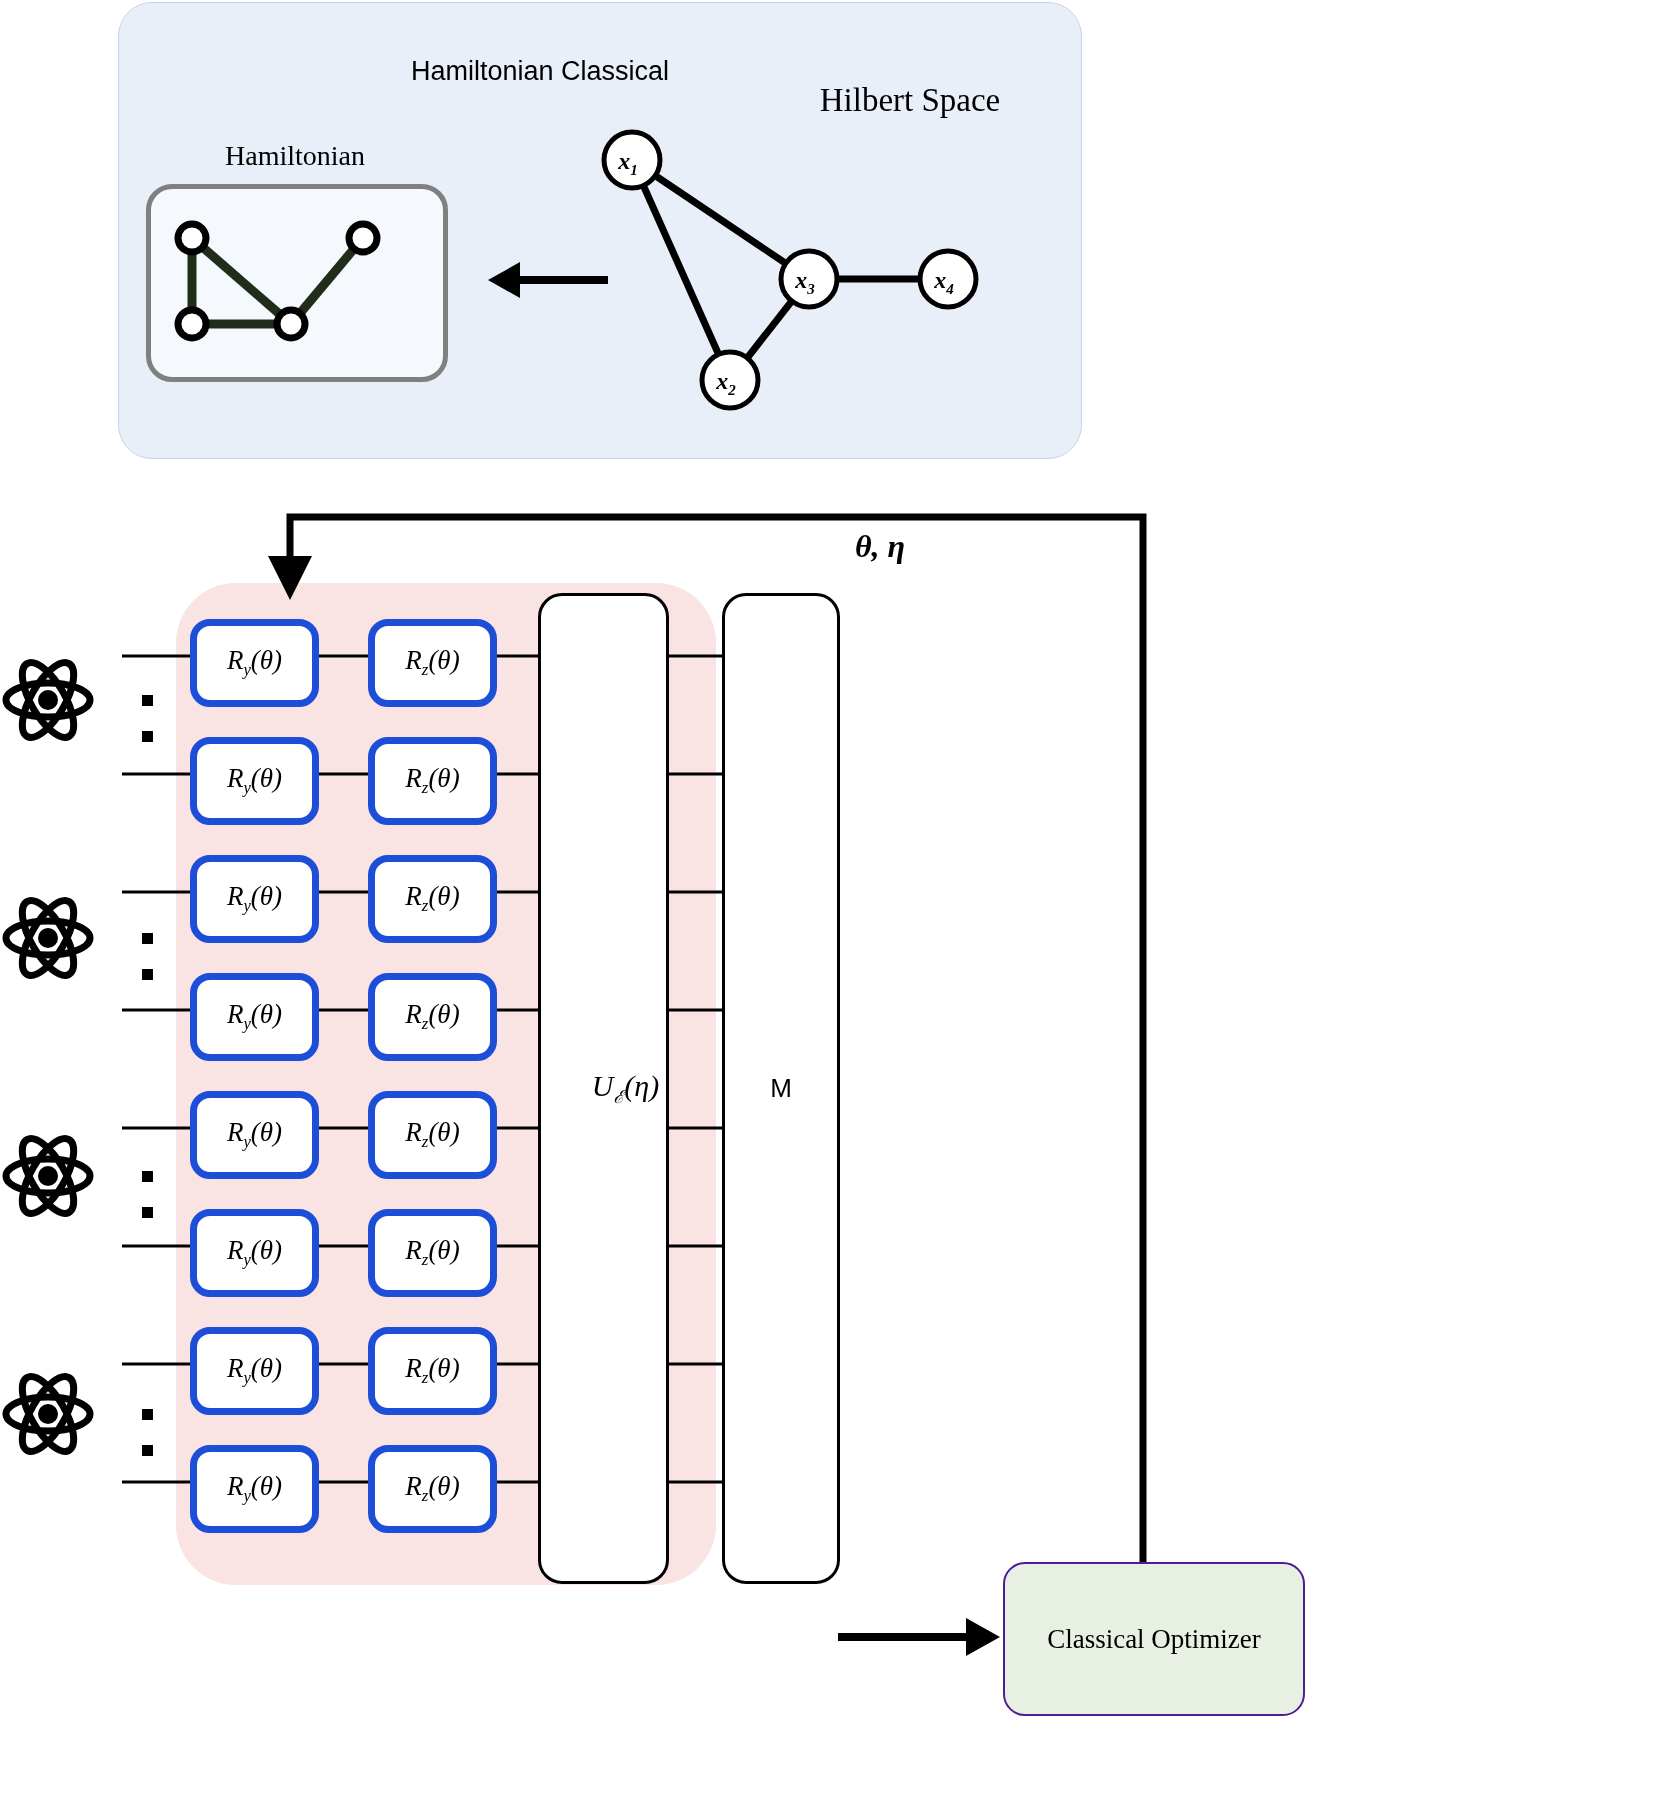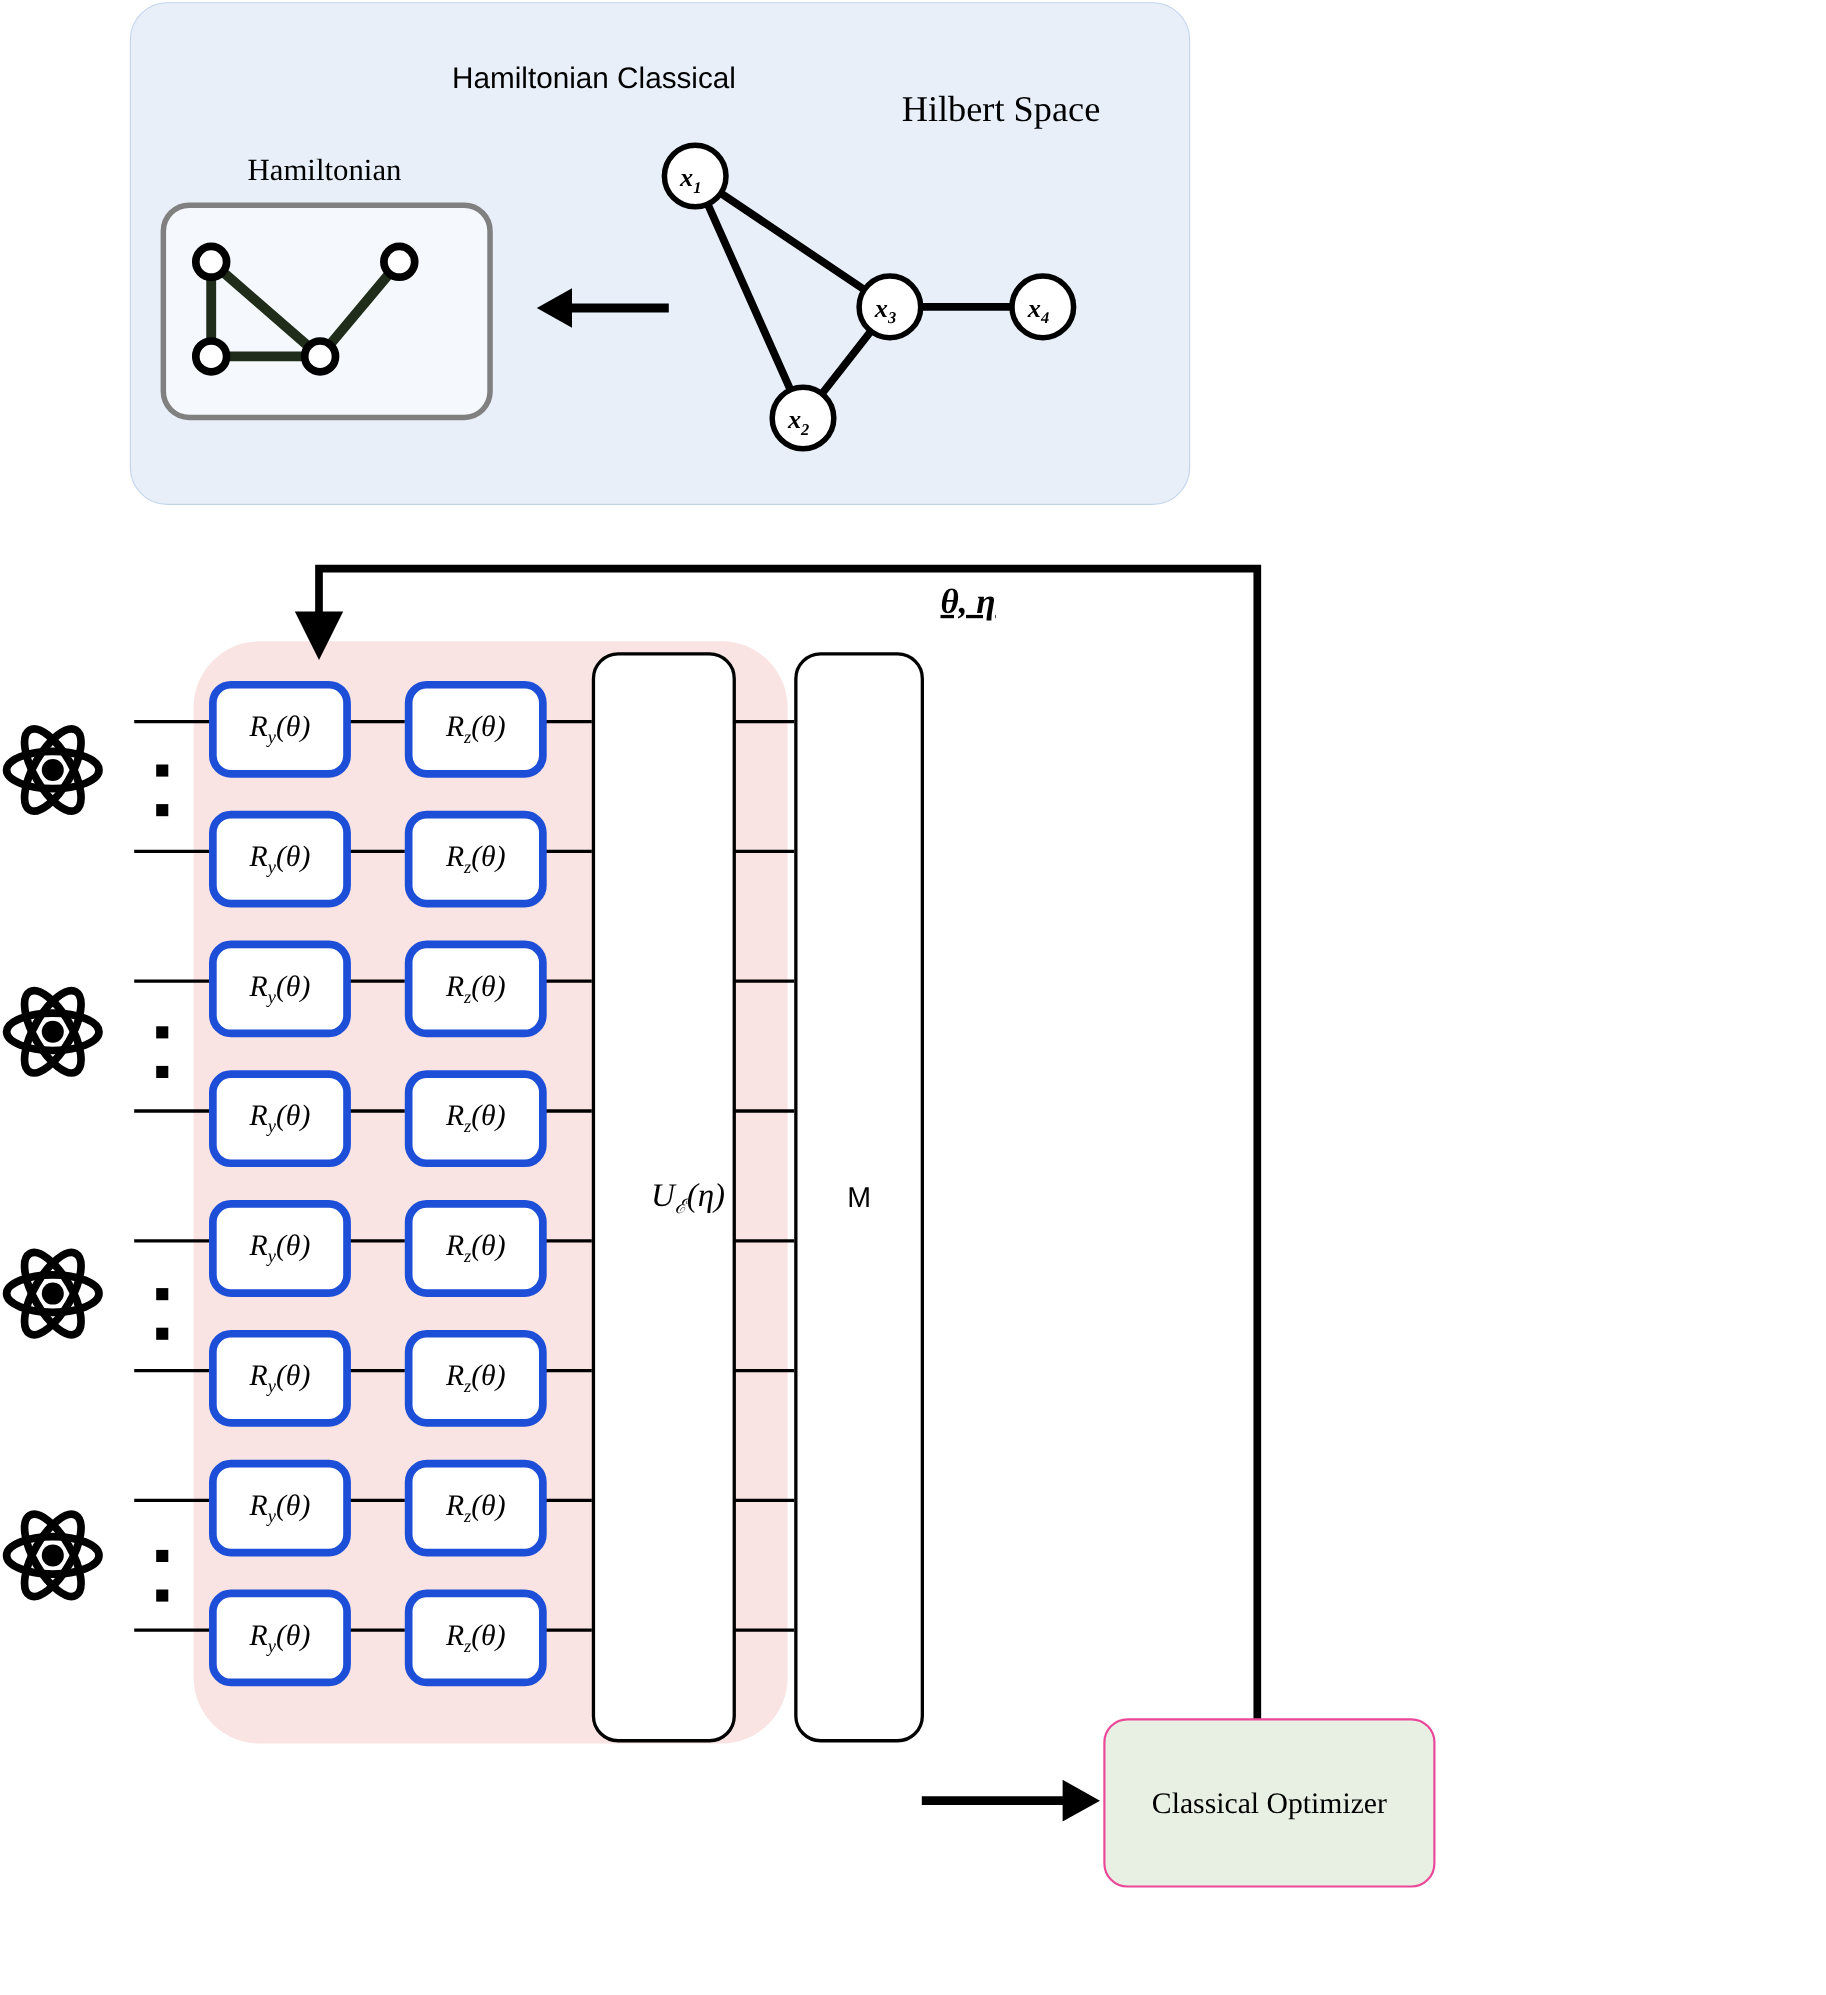--- a/index.html
+++ b/index.html
@@ -45,25 +45,25 @@
     position:absolute; background:#fff; border:3.5px solid #000;
     border-radius:24px; display:flex; align-items:center;
     justify-content:center;
   }
   #u-box{ left:538px; top:593px; width:125px; height:985px; }
   #m-box{ left:722px; top:593px; width:112px; height:985px; }
   #u-label{font-size:30px; font-style:italic;margin-left:44px;}
   #m-label{font-family:"Liberation Sans",sans-serif;font-size:26px;}
 
   #otimes-l{left:600px; top:590px; font-size:30px; font-style:italic;}
-  #theta-eta{left:855px; top:528px; font-size:32px; font-weight:bold; font-style:italic;text-decoration:underline;}
+  #theta-eta{left:855px; top:528px; font-size:32px; font-weight:bold; font-style:italic;}
 
   #optimizer-box{
     left:1003px; top:1562px; width:298px; height:150px;
-    background:#e8f0e3; border:2px solid #ec4899; border-radius:22px;
+    background:#e8f0e3; border:2px solid #4c1d95; border-radius:22px;
     display:flex; align-items:center; justify-content:center;
     font-size:27px; text-align:center;
   }
   svg{position:absolute;left:0;top:0;overflow:visible;}
 </style>
 </head>
 <body>
 
 <div class="abs" id="hilbert-panel"></div>
 

